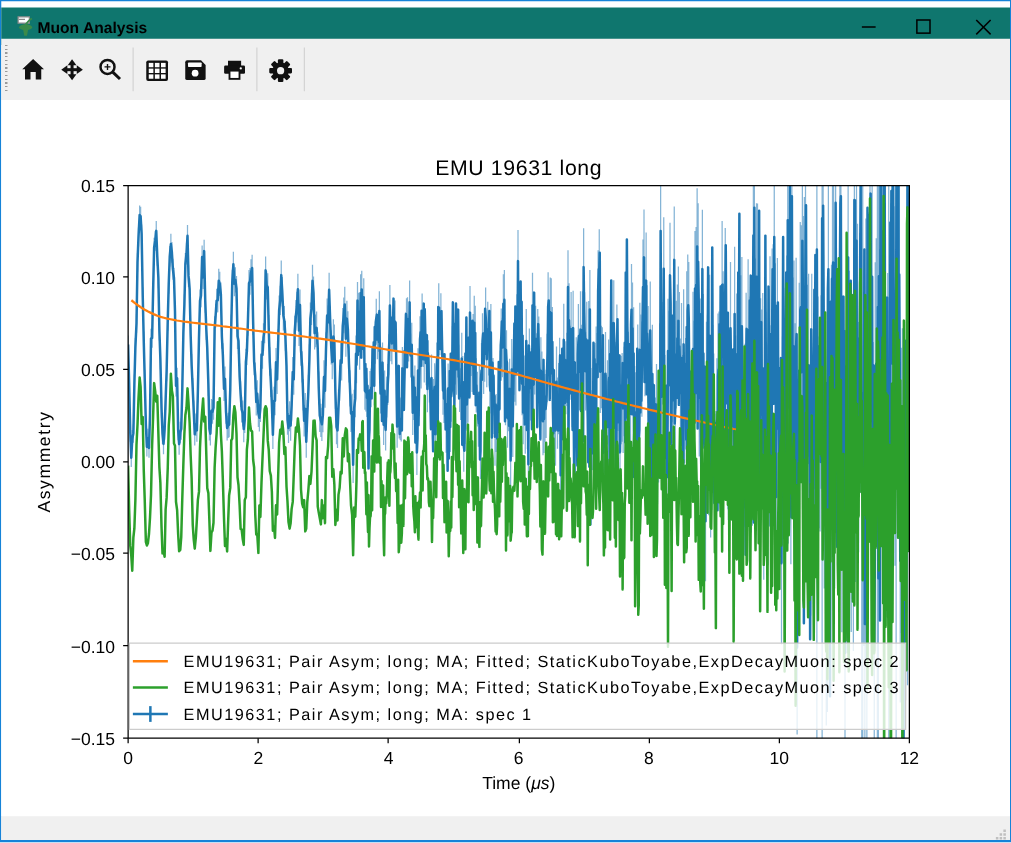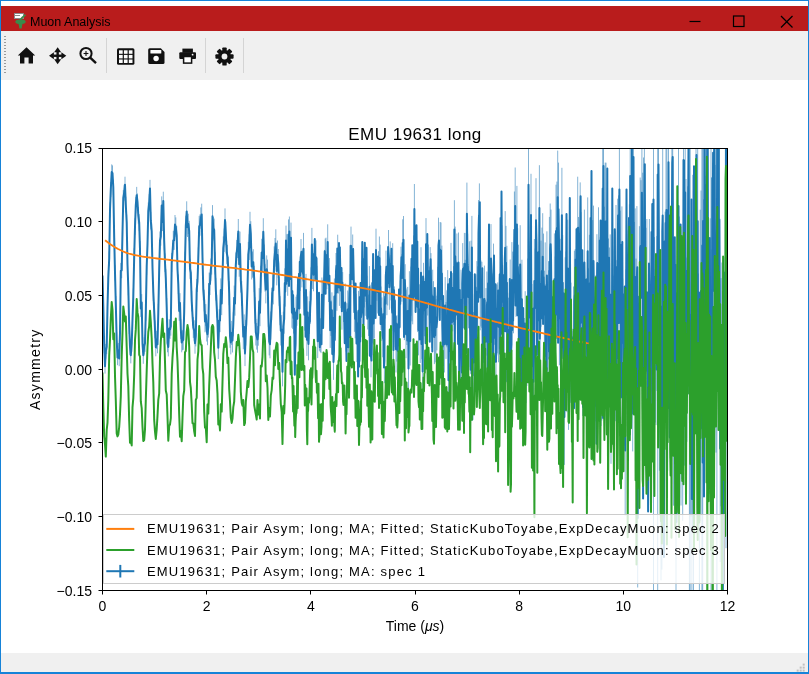--- a/index.html
+++ b/index.html
@@ -1,20 +1,20 @@
 <!DOCTYPE html>
 <html><head>
 <meta charset="utf-8">
 <style>
   html,body{margin:0;padding:0;}
   body{width:809px;height:674px;position:relative;overflow:hidden;
        font-family:"Liberation Sans",sans-serif;background:#fff;}
   .win{position:absolute;left:0;top:0;width:807px;height:671px;
        border:1px solid #1683d8;border-bottom:2px solid #1683d8;background:#fff;}
-  .titlebar{position:absolute;left:0;top:5px;width:100%;height:30px;background:#b91c1c;}
+  .titlebar{position:absolute;left:0;top:5px;width:100%;height:30px;background:#0f766e;font-weight:bold;}
   .toolbar{position:absolute;left:0;top:30px;width:100%;height:49px;background:#f0f0f0;}
   .sep{position:absolute;top:7px;height:35px;width:1px;background:#d4d4d4;}
   .grip{position:absolute;left:3px;top:5px;height:39px;width:2px;
         background:repeating-linear-gradient(to bottom,#9a9a9a 0,#9a9a9a 1px,transparent 1px,transparent 3px);}
   .content{position:absolute;left:0;top:79px;width:100%;height:573px;background:#fff;}
   .statusbar{position:absolute;left:0;top:652px;width:100%;height:19px;background:#f0f0f0;}
   svg text{font-family:"Liberation Sans",sans-serif;fill:#000;}
 </style>
 </head>
 <body>

